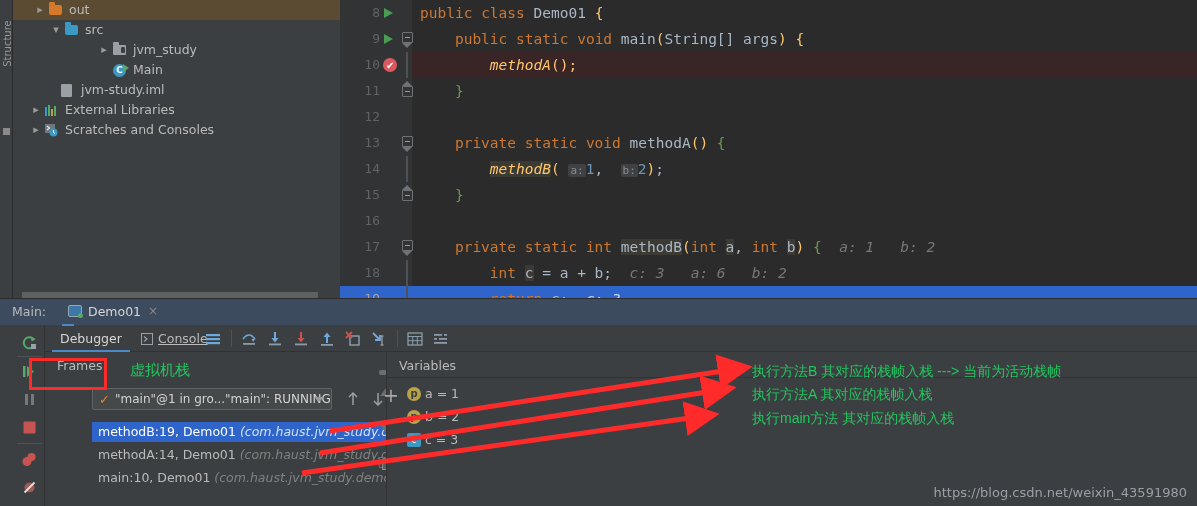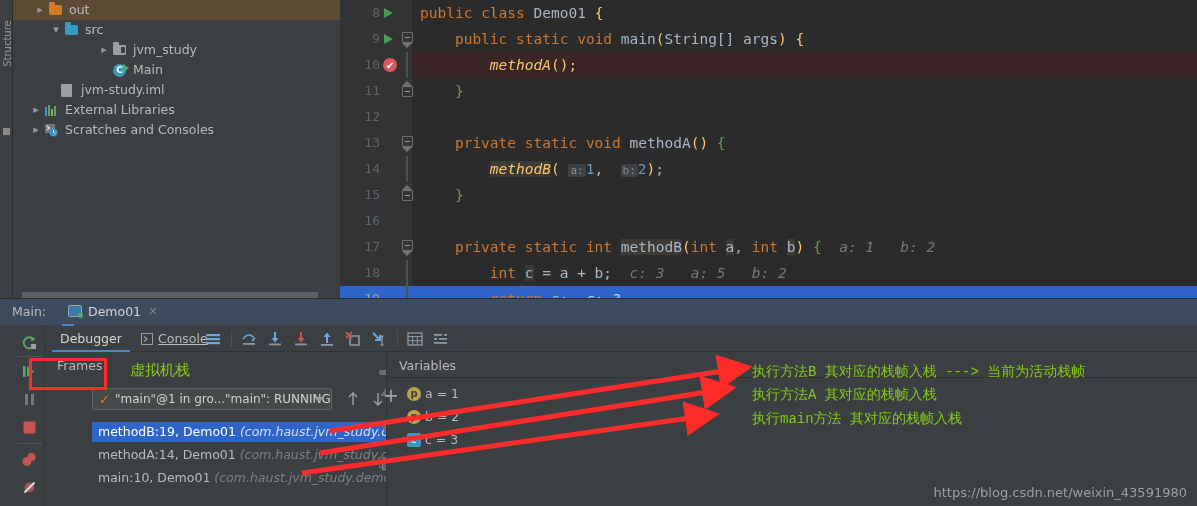--- a/index.html
+++ b/index.html
@@ -157,21 +157,21 @@
   .dtb-tab.active { border-bottom: 2px solid #4a88c7; color:#d6d6d6; }
   .tbicon { position:absolute; top:6px; width:16px; height:16px; }
   .tbdiv { position:absolute; top:5px; width:1px; height:17px; background:#4e5254;}
 
   .framespane {
     position:absolute; left:45px; top:54px; width:340px; height:154px;
     background:#3c3f41;
   }
   .panetitle { position:absolute; left:12px; top:6px; font-size:12.5px; color:#bbbbbb;}
   .redbox { position:absolute; border:3px solid #ff2b2b; }
-  .annot-cn { position:absolute; color:#84cc16; font-size:14px; font-family:Liberation Mono, monospace; white-space:nowrap;}
+  .annot-cn { position:absolute; color:#22c55e; font-size:14px; font-family:Liberation Sans, sans-serif; white-space:nowrap;}
 
   .threadsel {
     position:absolute; left:47px; top:36px; width:240px; height:22px;
     border:1px solid #5e6366; background:#45494a; border-radius:2px;
   }
   .threadsel .chk { position:absolute; left:6px; top:3px; color:#e8812a; font-size:13px; }
   .threadsel .txt { position:absolute; left:22px; top:3px; font-size:12px; color:#d4d4d4; white-space:nowrap;}
   .threadsel .caret { position:absolute; right:7px; top:8px; width:0;height:0;border-left:5px solid transparent;border-right:5px solid transparent;border-top:5px solid #9a9a9a;}
 
   .framerow {
@@ -352,21 +352,21 @@
       <div class="cline">    <span class="kw">private</span> <span class="kw">static</span> <span class="kw">void</span> <span style="color:#a9b7c6">methodA</span><span class="brc-y">()</span> <span class="br-g">{</span></div>
 
       <div class="cline">        <span class="meth ital methhl">methodB</span><span class="brc-y">(</span> <span class="hintchip">a:</span><span class="num">1</span>,  <span class="hintchip">b:</span><span class="num">2</span><span class="brc-y">)</span>;</div>
 
       <div class="cline">    <span class="br-g">}</span></div>
 
       <div class="cline"> </div>
 
       <div class="cline">    <span class="kw">private</span> <span class="kw">static</span> <span class="kw">int</span> <span style="color:#a9b7c6;background:#3b3a33">methodB</span><span class="brc-y">(</span><span class="kw">int</span> <span class="varhl">a</span>, <span class="kw">int</span> <span class="varhl">b</span><span class="brc-y">)</span> <span class="br-g">{</span>  <span class="hint">a: 1   b: 2</span></div>
 
-      <div class="cline">        <span class="kw">int</span> <span class="varhl">c</span> = a + b;  <span class="hint">c: 3   a: 5   b: 2</span></div>
+      <div class="cline">        <span class="kw">int</span> <span class="varhl">c</span> = a + b;  <span class="hint">c: 3   a: 6   b: 2</span></div>
 
       <div class="cline exec">        <span class="kw">return</span> c;  <span class="hint">c: 3</span></div>
     </div>
   </div>
 
   <div class="debugwrap">
 
     <div class="dheader">
       <span class="dlabel">Main:</span>
       <div class="dtab">

